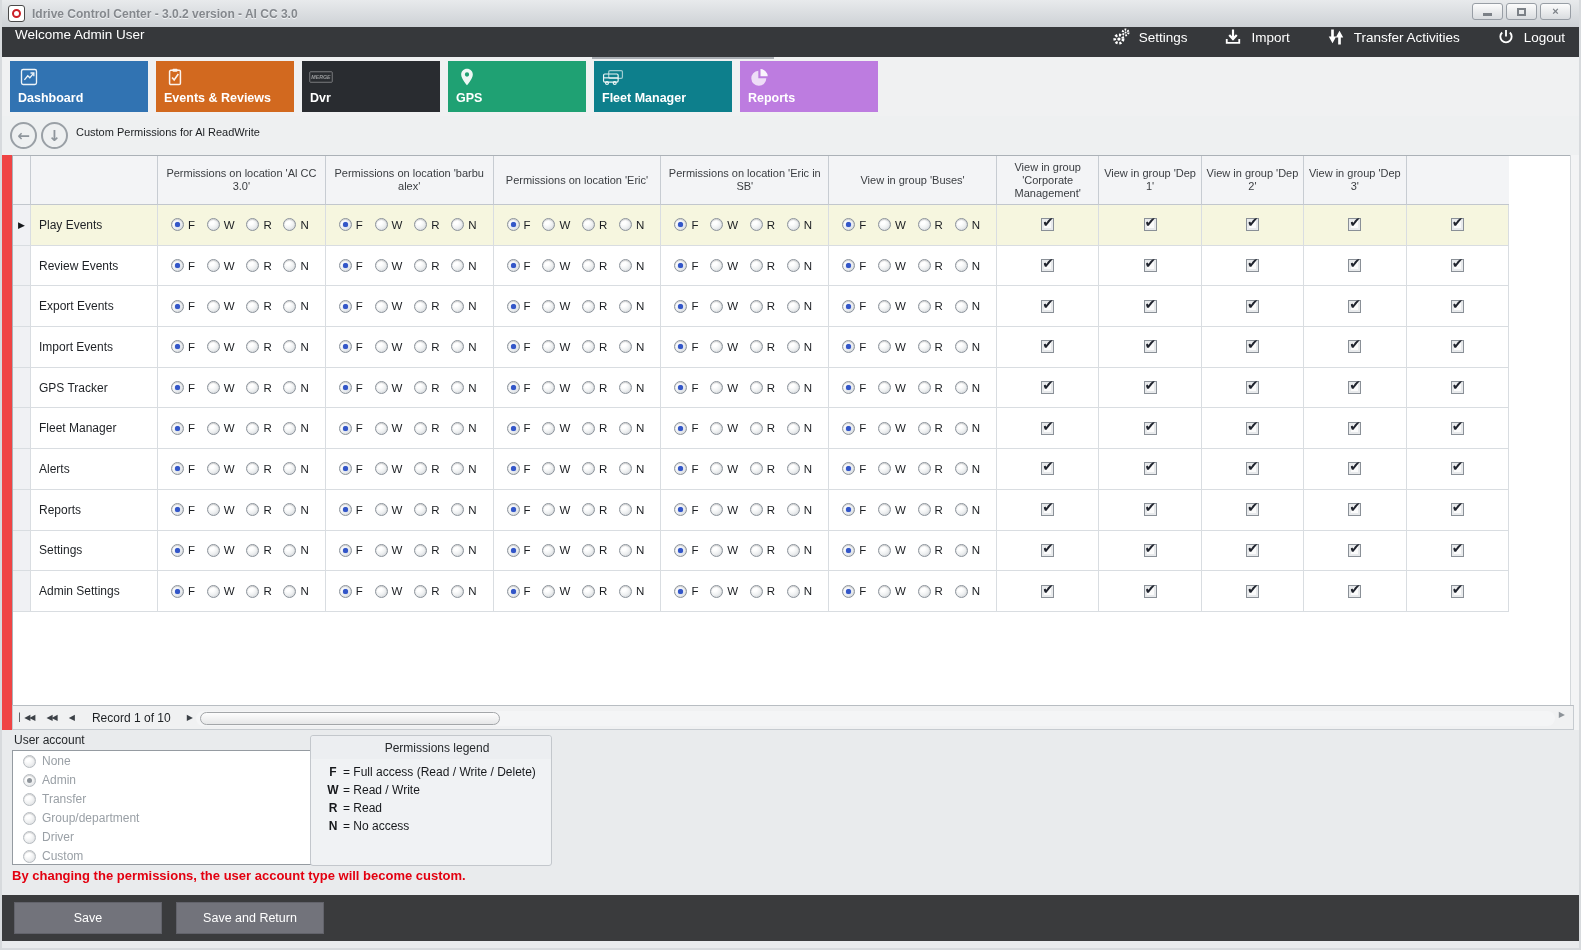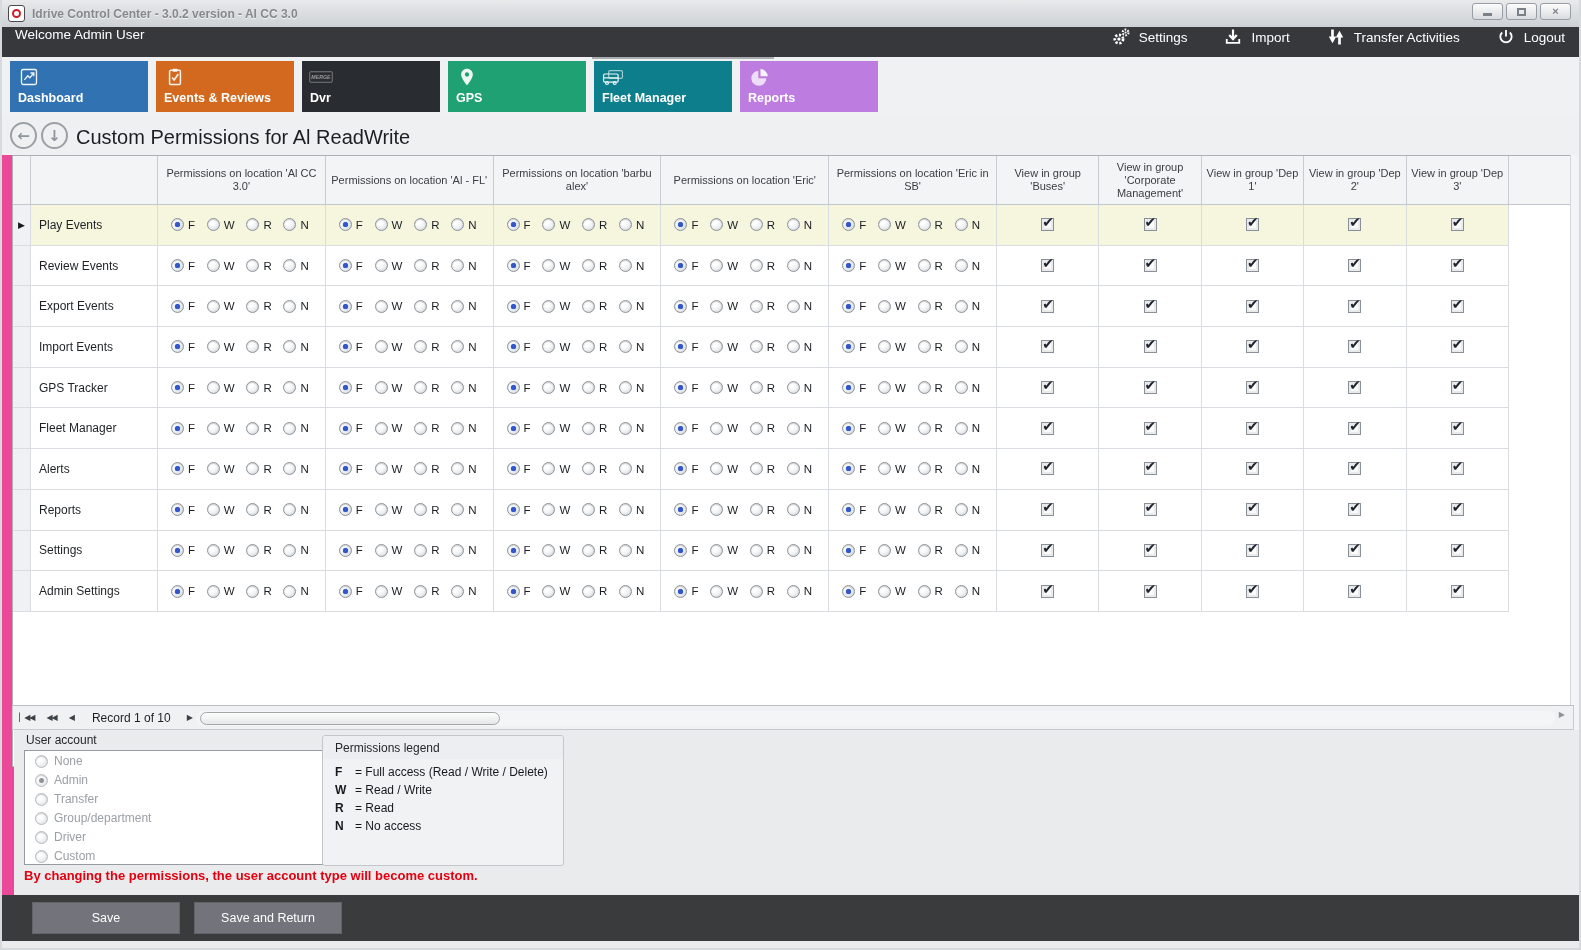--- a/index.html
+++ b/index.html
@@ -1,18 +1,18 @@
 <!DOCTYPE html>
 <html><head>
 <meta charset="utf-8">
 <style>
   * { box-sizing: border-box; margin: 0; padding: 0; }
   html,body { width:1581px; height:950px; }
   body { font-family:"Liberation Sans", sans-serif; background:#d7dadd; position:relative; overflow:hidden; }
-  .app { position:absolute; left:2px; right:2px; top:0; bottom:2px; background:#ec4899; overflow:hidden; }
+  .app { position:absolute; left:2px; right:2px; top:0; bottom:2px; background:#ef4444; overflow:hidden; }
 
   
   .titlebar { position:absolute; left:0; right:0; top:0; height:27px;
     background:linear-gradient(#e8eaec,#cdd1d5); display:flex; align-items:center; padding-left:6px; }
   .appicon { width:17px; height:17px; border:1px solid #4a4a4a; border-radius:3px; background:#fff;
     display:flex; align-items:center; justify-content:center; margin-right:7px; }
   .appicon i { display:block; width:9px; height:9px; border-radius:50%; border:2.5px solid #cc2027; }
   .title-text { font-size:12px; font-weight:bold; color:#84888d; text-shadow:0 1px 0 #f4f5f6; }
   .winbtns { position:absolute; right:8px; top:3px; display:flex; gap:3px; }
   .winbtn { width:31px; height:17px; border:1px solid #989ea5; border-radius:3px;
@@ -37,21 +37,21 @@
   .tab .ticon { position:absolute; left:7px; top:6px; width:24px; height:20px; opacity:.92; }
   .tab .ticon svg { width:100%; height:100%; }
   .tab .tlabel { position:absolute; left:8px; bottom:7px; font-size:12.5px; font-weight:bold; }
   .tab .topline { position:absolute; top:-4px; left:-2px; width:182px; height:2px; background:#a9adb2; }
 
   
   .heading { position:absolute; left:0; right:0; top:116px; height:39px; background:#eef0f1; }
   .circ-btn { position:absolute; top:6px; width:27px; height:27px; border-radius:50%;
     border:2px solid #9aa0a6; color:#8e959c; display:flex; align-items:center; justify-content:center;
     font-family:"DejaVu Sans", sans-serif; font-size:15px; font-weight:bold; background:transparent; }
-  .page-title { position:absolute; left:74px; top:10px; font-size:20px; color:#1c1f22; }
+  .page-title { position:absolute; left:74px; top:10px; font-size:11px; color:#1c1f22; }
 
   
   .grid { position:absolute; left:10px; top:155px; width:1562px; height:612px;
     background:#fff; border:1px solid #abb1b7; }
   .grow { display:grid; grid-template-columns:18px 127px repeat(5,167.8px) repeat(5,102.4px) 1fr; }
   .gcell { border-right:1px solid #d9dde1; border-bottom:1px solid #d9dde1; display:flex; align-items:center; }
   #grid-header .gcell { height:49px; background:#f3f4f6; border-right:1px solid #c7ccd2; border-bottom:1px solid #c2c7cd;
     justify-content:center; text-align:center; font-size:11px; color:#3a3d41; line-height:13px; padding:2px 4px; }
   .body-row .gcell { height:40.7px; background:#fff; }
   .body-row.sel .gcell { background:#f6f6df; }
@@ -83,41 +83,41 @@
   .navbtn { font-family:"DejaVu Sans", sans-serif; font-size:8px; color:#3c4147; letter-spacing:-1px;
     padding:0 6px; line-height:23px; }
   .rec-text { font-size:12px; color:#1d2023; padding:0 10px 0 12px; }
   .hsb-arrow { font-family:"DejaVu Sans", sans-serif; font-size:8px; color:#8d9399; padding:0 4px; }
   .hsb-track { position:absolute; left:183px; right:18px; top:5px; height:15px; background:#f4f5f6; border-radius:8px; }
   .hsb-thumb { position:absolute; left:4px; top:1px; width:300px; height:13px; border-radius:7px;
     border:1px solid #a3a6a9; background:linear-gradient(#fdfdfd,#e6e7e8); }
   .hsb-right { position:absolute; right:4px; top:4px; }
 
   
-  .bottom { position:absolute; left:12px; right:0; top:730px; height:165px; background:#e9ebed; }
+  .bottom { position:absolute; left:0; right:0; top:730px; height:165px; background:#e9ebed;text-align:center; }
   .ua-label { position:absolute; left:12px; top:3px; font-size:12px; color:#24272a; }
   .ua-box { position:absolute; left:10px; top:20px; width:343px; height:115px; background:#fff; border:1px solid #959ba1; }
   .ua-row { display:flex; align-items:center; height:18px; margin:1px 0 0 10px; }
   .radio.disabled { border-color:#b6bbc0; background:radial-gradient(circle at 35% 30%, #ffffff 20%, #f0f1f2 55%, #d4d7da 100%); }
   .radio.disabled.checked::after { background:#8e949a; box-shadow:none; }
   .ua-row span.lab { font-size:12px; color:#9aa0a6; margin-left:6px; }
 
   .legend { position:absolute; left:308px; top:5px; width:242px; height:131px; background:#f0f2f4;
     border:1px solid #c3c7cc; border-radius:3px; }
   .legend-title { font-size:12px; color:#26292c; padding:5px 0 4px 12px; background:#eceef1; border-radius:3px 3px 0 0; }
   .legend-body { padding:6px 0 0 12px; }
   .lg-row { display:flex; margin-bottom:4px; }
   .lg-key { width:20px; font-size:12px; font-weight:bold; color:#17191c; }
   .lg-text { font-size:12px; color:#17191c; }
 
   .warning { position:absolute; left:10px; top:138px; font-size:13px; font-weight:bold; color:#e30010; }
 
   
   .footer { position:absolute; left:0; right:0; top:895px; height:46px; background:#3a3b3d;
-    display:flex; align-items:center; padding-left:30px; }
+    display:flex; align-items:center; padding-left:12px; }
   .fbtn { width:148px; height:32px; background:#72737b; border:1px solid #62636b; color:#fff;
     font-size:12.5px; display:flex; align-items:center; justify-content:center; margin-right:14px; }
   .below-footer { position:absolute; left:0; right:0; top:941px; bottom:0; background:#e9ebed; }
 
   .vscroll { position:absolute; right:0px; top:155px; width:9px; height:575px; background:#f3f4f5; border-left:1px solid #d4d8db; }
 </style>
 </head>
 <body>
 
 <div class="app">
@@ -239,21 +239,20 @@
     <span class="circ-btn" style="left:8px;">←</span>
     <span class="circ-btn" style="left:39px;">↓</span>
     <span class="page-title">Custom Permissions for Al ReadWrite</span>
   </div>
 
   <div class="grid">
     <div class="grow" id="grid-header">
         <div class="gcell c-ind"></div>
         <div class="gcell c-label"></div>
         <div class="gcell">Permissions on location 'Al CC 3.0'</div>
-        <div class="gcell">Permissions on location 'Al - FL'</div>
         <div class="gcell">Permissions on location 'barbu alex'</div>
         <div class="gcell">Permissions on location 'Eric'</div>
         <div class="gcell">Permissions on location 'Eric in SB'</div>
         <div class="gcell">View in group 'Buses'</div>
         <div class="gcell">View in group 'Corporate Management'</div>
         <div class="gcell">View in group 'Dep 1'</div>
         <div class="gcell">View in group 'Dep 2'</div>
         <div class="gcell">View in group 'Dep 3'</div>
         <div class="gcell c-fill"></div>
       </div>

